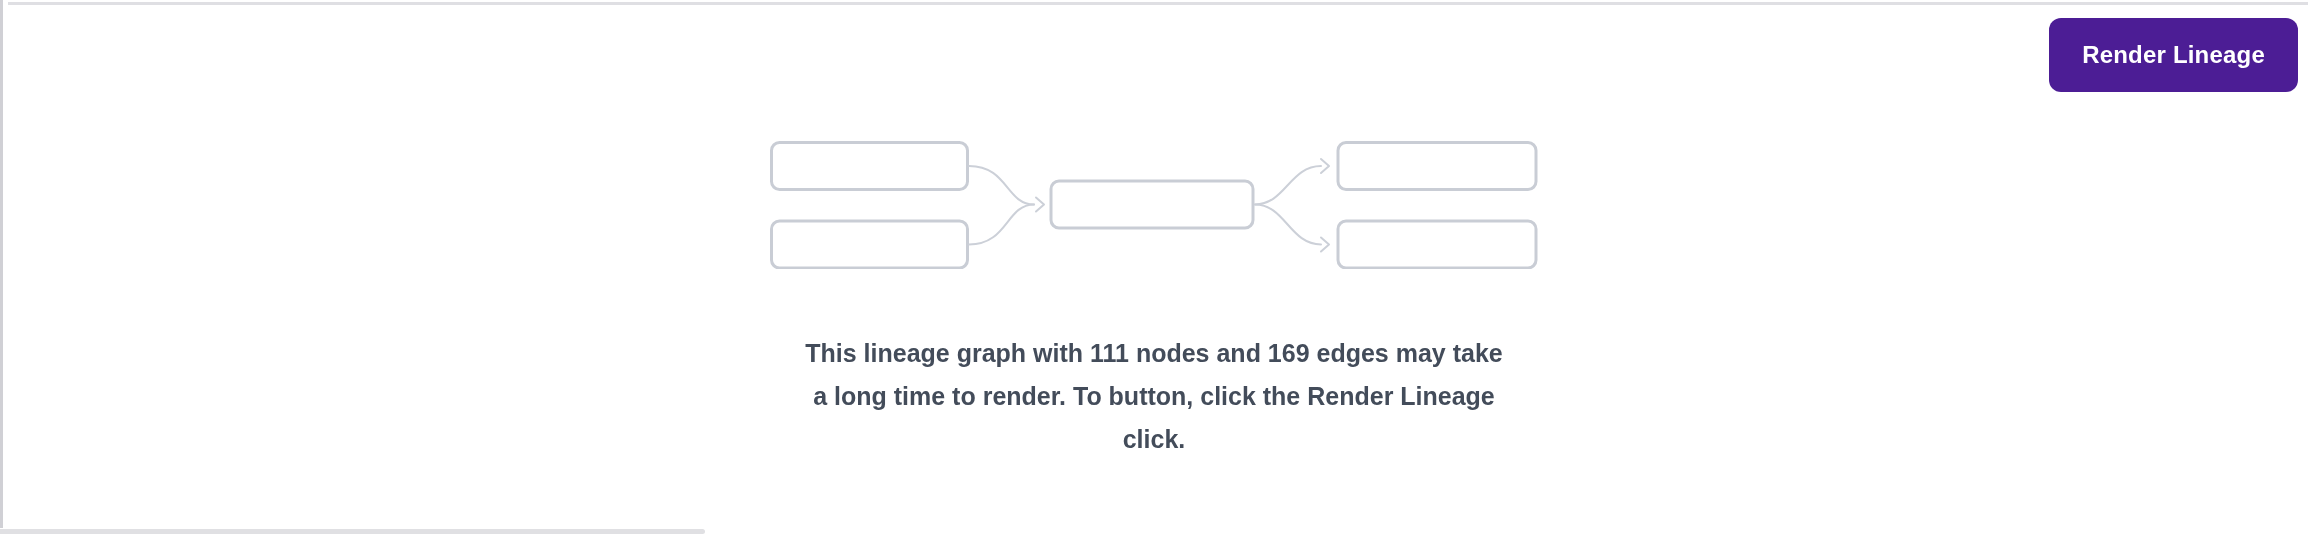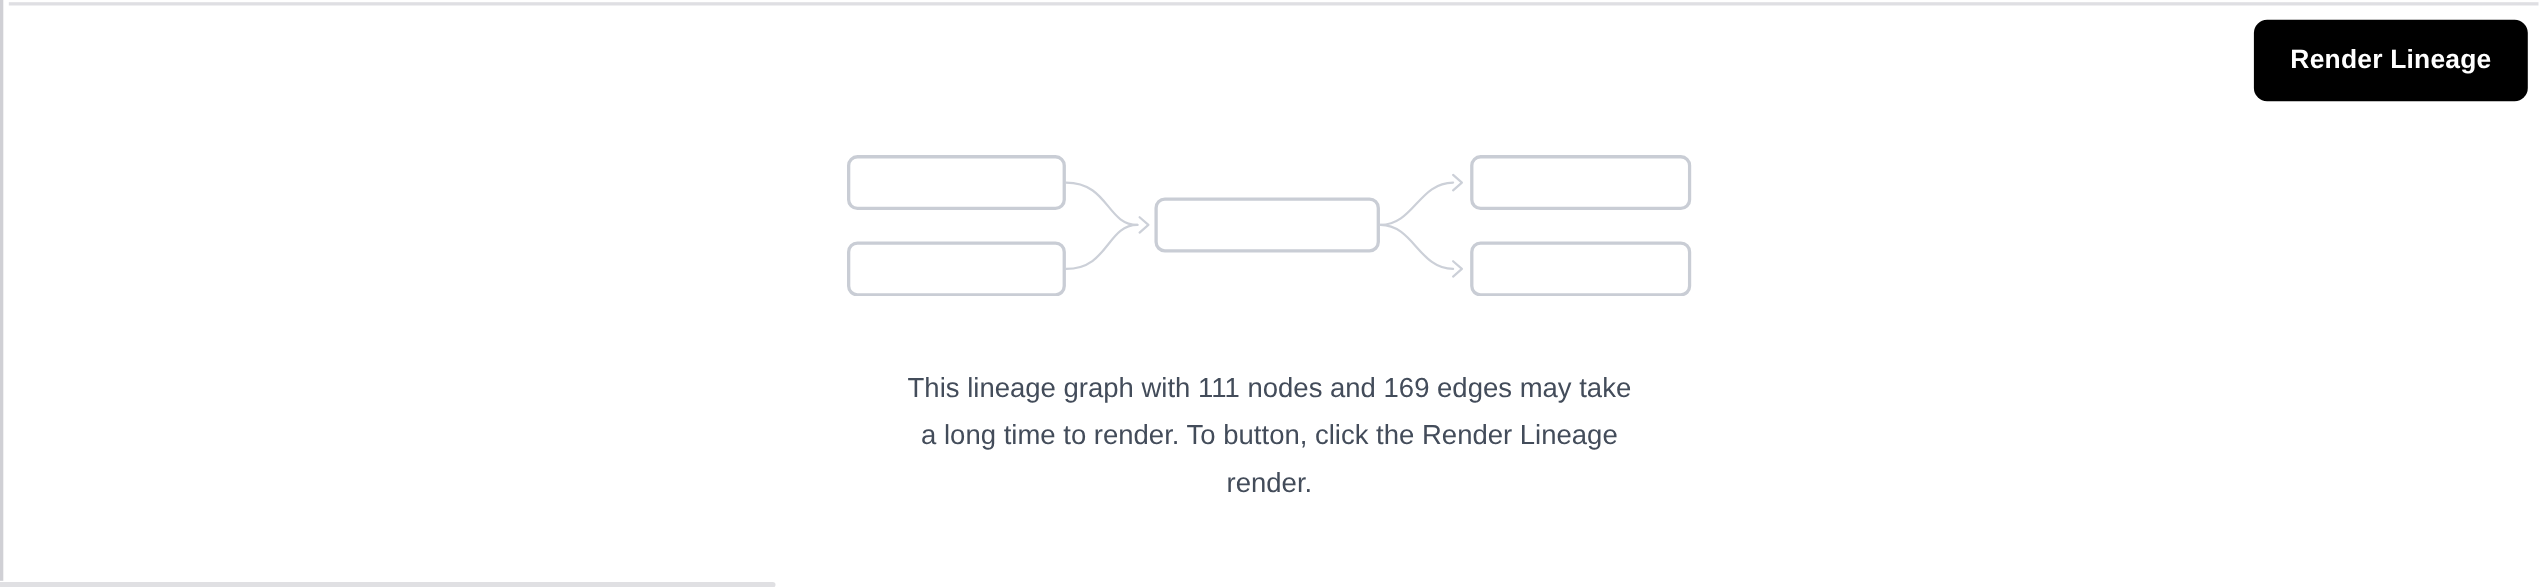--- a/index.html
+++ b/index.html
@@ -30,21 +30,21 @@
     width: 3px;
     height: 528px;
     background: #d0d0d5;
   }
   .render-btn {
     position: absolute;
     top: 18px;
     right: 10px;
     height: 74px;
     padding: 0 33px;
-    background: #000000;
+    background: #4c1d95;
     color: #ffffff;
     border: none;
     border-radius: 12px;
     font-family: "Liberation Sans", sans-serif;
     font-size: 24px;
     font-weight: 700;
     letter-spacing: 0.2px;
     cursor: pointer;
     display: inline-flex;
     align-items: center;
@@ -63,21 +63,21 @@
   .illustration {
     display: block;
     width: 768px;
     height: 128px;
   }
   .message {
     margin-top: 63px;
     text-align: center;
     color: #434c5a;
     font-size: 25px;
-    font-weight: 400;
+    font-weight: 700;
     line-height: 43px;
   }
   .hscrollbar {
     position: absolute;
     left: 0;
     bottom: 0;
     width: 705px;
     height: 5px;
     background: #e0e0e3;
     border-radius: 0 3px 3px 0;
@@ -110,20 +110,20 @@
       <path d="M485,63.5 C515,63.5 520,25 551,25" fill="none" stroke="#ccd0d8" stroke-width="2" stroke-linecap="round"></path>
       <polyline points="551,18 559,25 551,32" fill="none" stroke="#ccd0d8" stroke-width="2" stroke-linecap="round" stroke-linejoin="round"></polyline>
 
       <path d="M485,63.5 C515,63.5 520,103.5 551,103.5" fill="none" stroke="#ccd0d8" stroke-width="2" stroke-linecap="round"></path>
       <polyline points="551,96.5 559,103.5 551,110.5" fill="none" stroke="#ccd0d8" stroke-width="2" stroke-linecap="round" stroke-linejoin="round"></polyline>
     </svg>
 
     <div class="message">
       <div>This lineage graph with 111 nodes and 169 edges may take</div>
       <div>a long time to render. To button, click the Render Lineage</div>
-      <div>render.</div>
+      <div>click.</div>
     </div>
 
   </div>
 
   <div class="hscrollbar"></div>
 
 </div>
 
 </body></html>

